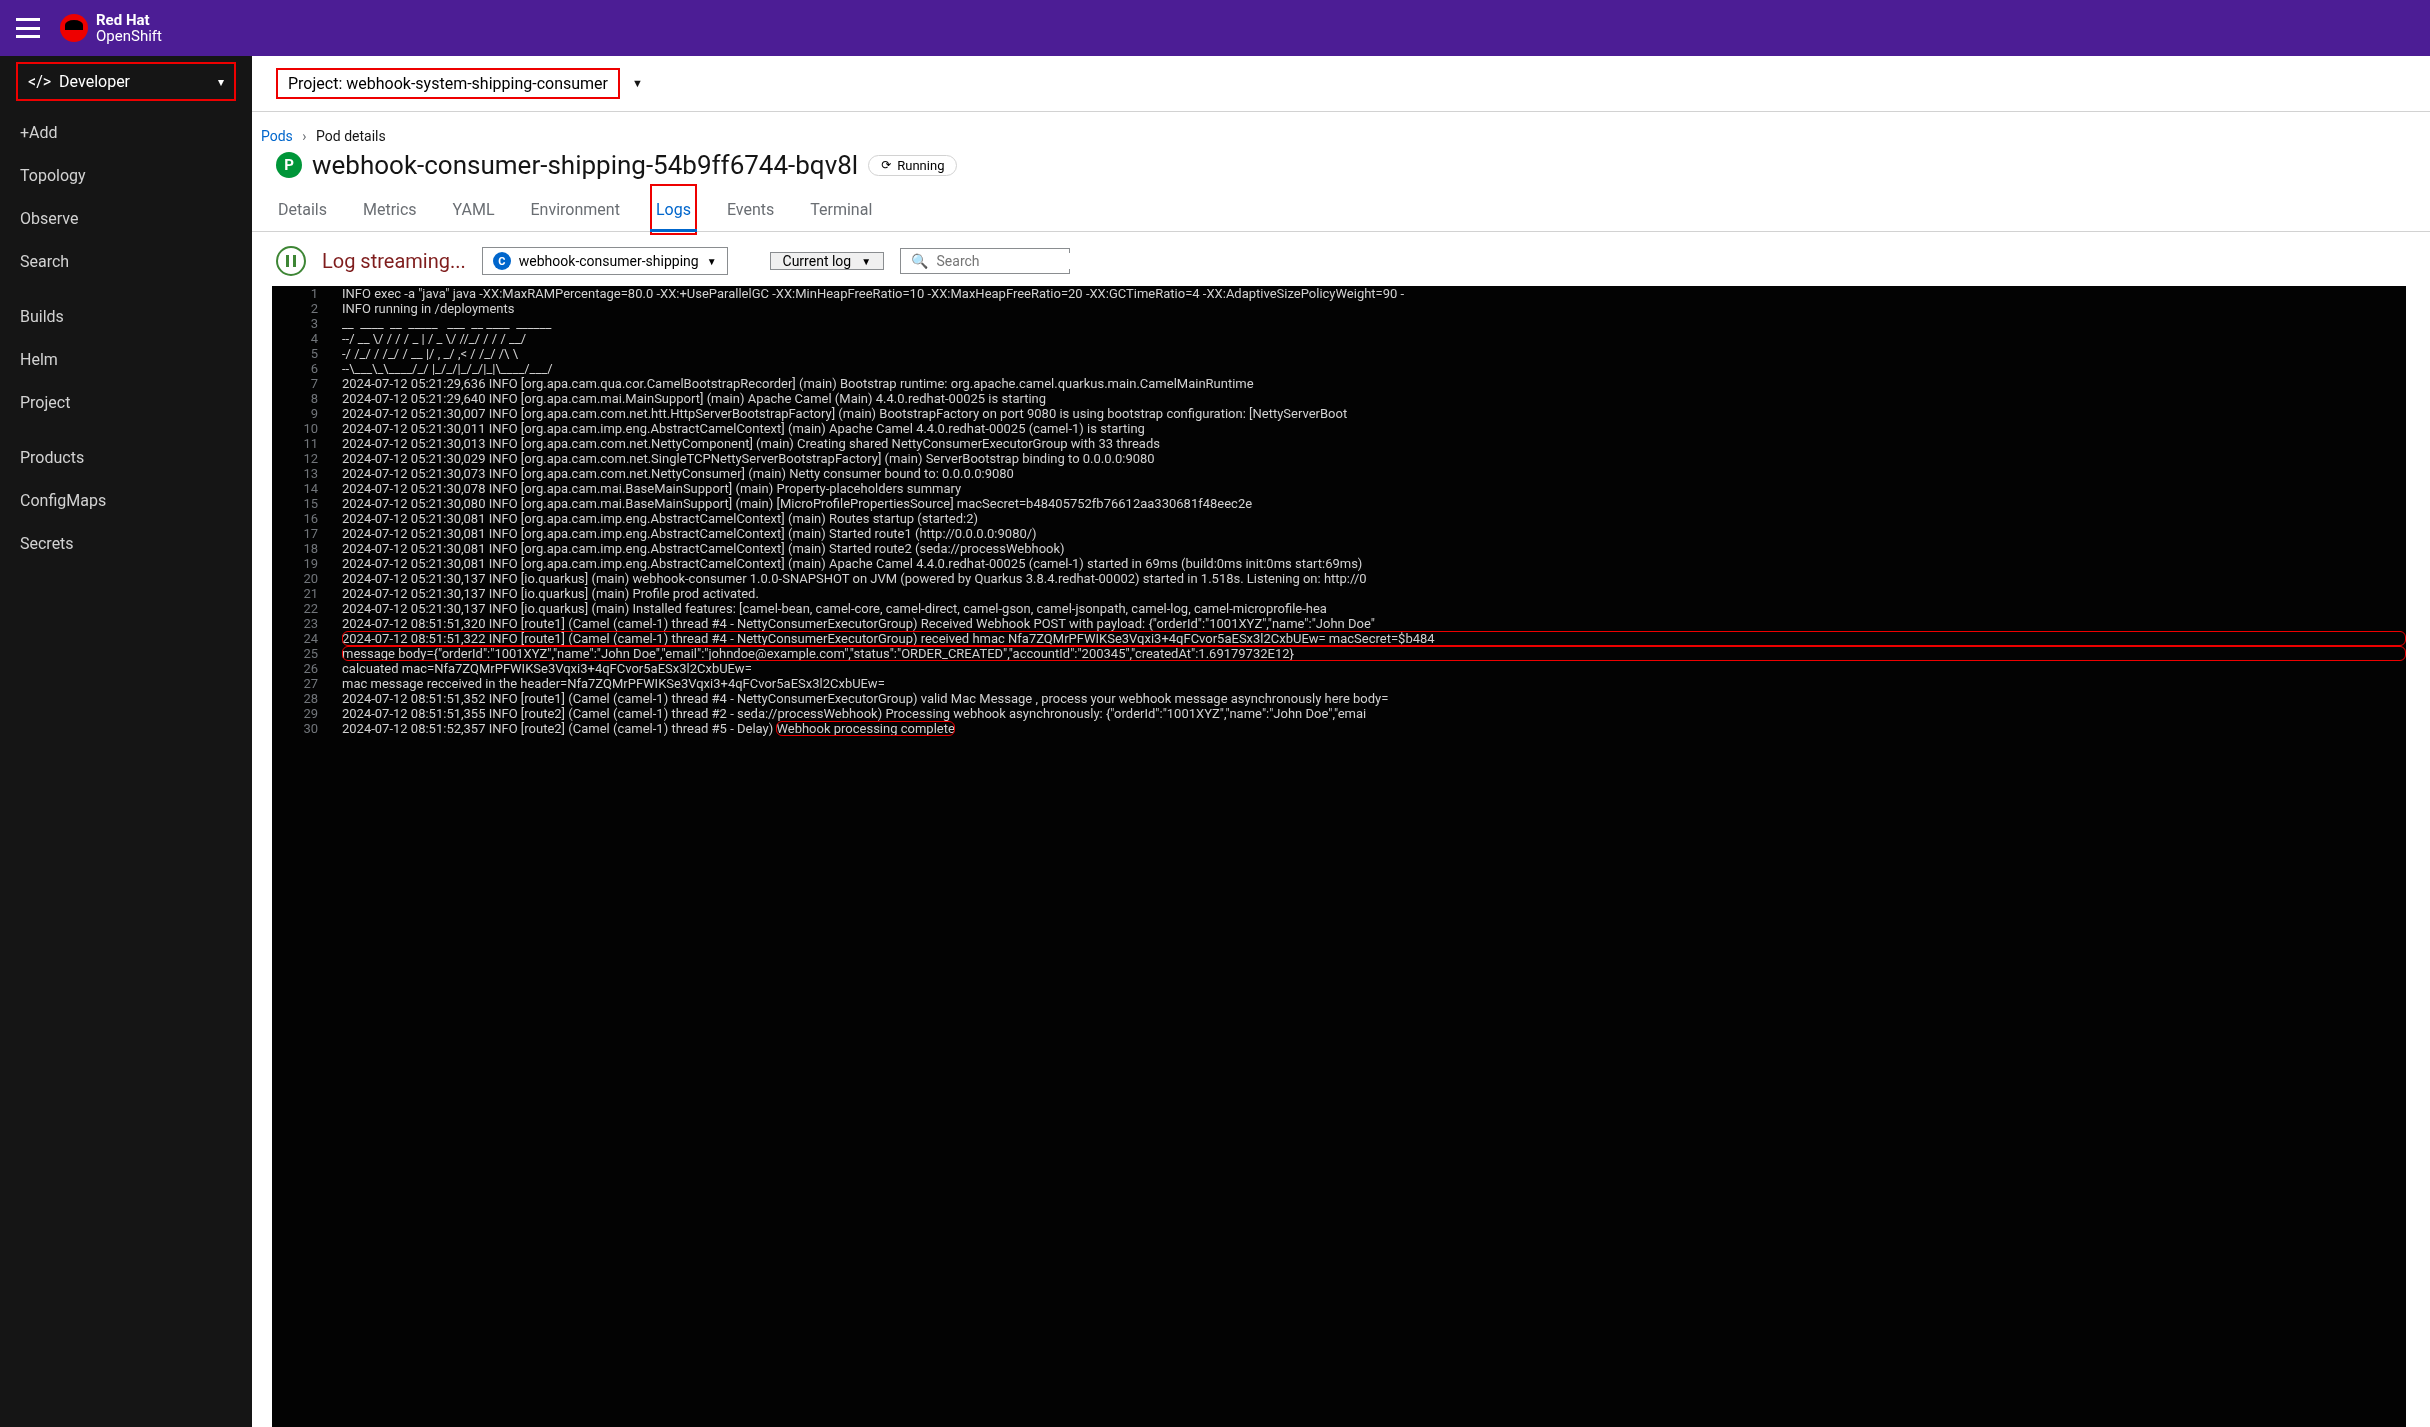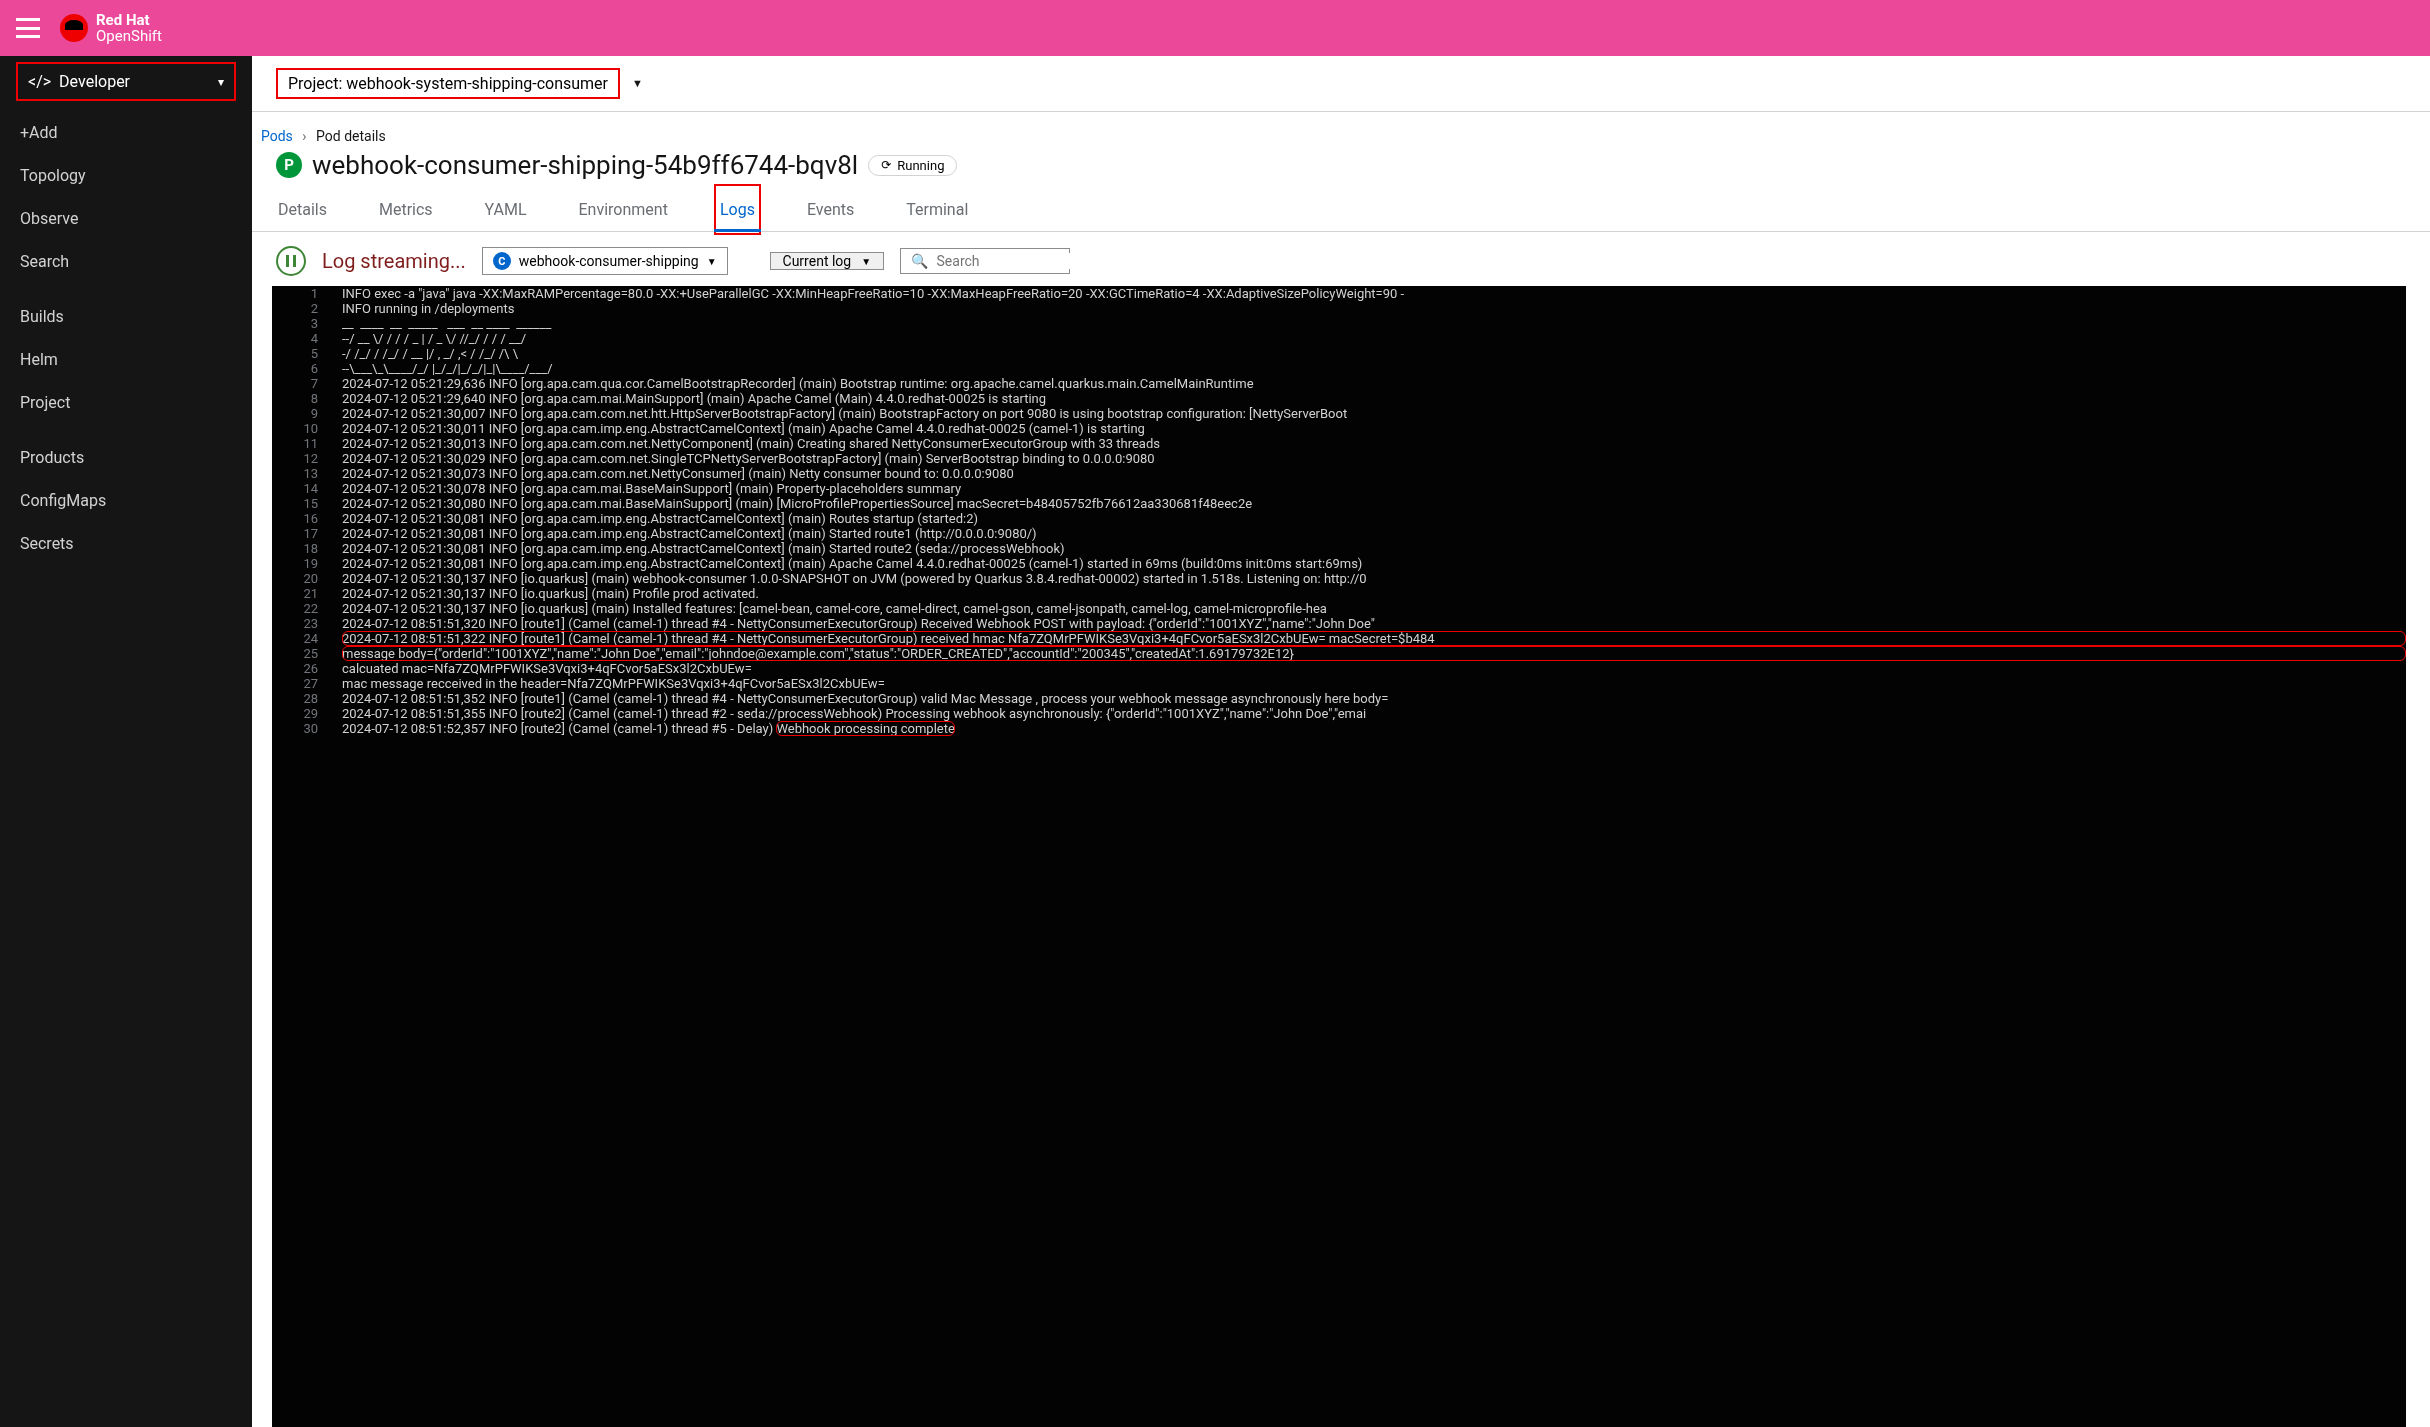--- a/index.html
+++ b/index.html
@@ -1,20 +1,20 @@
 <!DOCTYPE html>
 <html><head>
 <meta charset="utf-8">
 <style>
 * { margin: 0; padding: 0; box-sizing: border-box; font-family: -apple-system, BlinkMacSystemFont, 'Segoe UI', Roboto, Helvetica, Arial, sans-serif; }
 html, body { height: 100%; overflow: hidden; }
 body { display: flex; flex-direction: column; background: #fff; }
 
 
-.topbar { background: #ec4899; height: 56px; display: flex; align-items: center; padding: 0 16px; gap: 20px; }
+.topbar { background: #4c1d95; height: 56px; display: flex; align-items: center; padding: 0 16px; gap: 20px; }
 .hamburger { width: 24px; height: 20px; display: flex; flex-direction: column; justify-content: space-between; cursor: pointer; }
 .hamburger div { height: 3px; background: #fff; }
 .brand { display: flex; align-items: center; gap: 8px; }
 .fedora { width: 28px; height: 28px; border-radius: 50%; background: #e00; position: relative; }
 .fedora::before { content:''; position:absolute; top:6px; left:5px; width:18px; height:10px; background:#000; border-radius:50% 50% 0 0; }
 .brand-text { color: #fff; font-weight: 400; line-height: 1.1; }
 .brand-text .rh { font-weight: 700; font-size: 15px; }
 .brand-text .os { font-size: 15px; }
 
 
@@ -39,21 +39,21 @@
 .breadcrumb a { color:#06c; text-decoration:none; cursor:pointer; }
 .breadcrumb .sep { color:#6a6e73; margin:0 6px; }
 .breadcrumb .cur { color:#151515; }
 
 .titlebar { padding: 2px 24px 8px; display:flex; align-items:center; gap:10px; }
 .pbadge { width:26px; height:26px; border-radius:50%; background:#009639; color:#fff; font-weight:700; display:flex; align-items:center; justify-content:center; font-size:15px; }
 .titlebar h1 { font-size:26px; font-weight:400; color:#151515; }
 .statuspill { border:1px solid #d2d2d2; border-radius:14px; padding:2px 12px; font-size:13px; display:flex; align-items:center; gap:6px; }
 .statuspill .syncicon { font-size:12px; }
 
-.tabs { border-bottom:1px solid #d2d2d2; padding: 0 24px; display:flex; gap:48px; }
+.tabs { border-bottom:1px solid #d2d2d2; padding: 0 24px; display:flex; gap:32px; }
 .tab { padding: 12px 2px; font-size:16px; color:#6a6e73; cursor:pointer; position:relative; }
 .tab.active { color:#06c; }
 .tab.active::after { content:''; position:absolute; left:-4px; right:-4px; bottom:-1px; height:3px; background:#06c; }
 .tab.highlighted { outline: 2px solid #e00; outline-offset: 2px; }
 
 .toolbar { padding: 14px 24px 10px; display:flex; align-items:center; gap:16px; }
 .pausebtn { width:30px; height:30px; border:2px solid #3e8635; border-radius:50%; display:flex; align-items:center; justify-content:center; cursor:pointer; }
 .pausebtn .bars { width:10px; height:12px; display:flex; justify-content:space-between; }
 .pausebtn .bars div { width:3px; background:#3e8635; }
 .toolbar .streaming { font-size:20px; color:#7f1d1d; }

